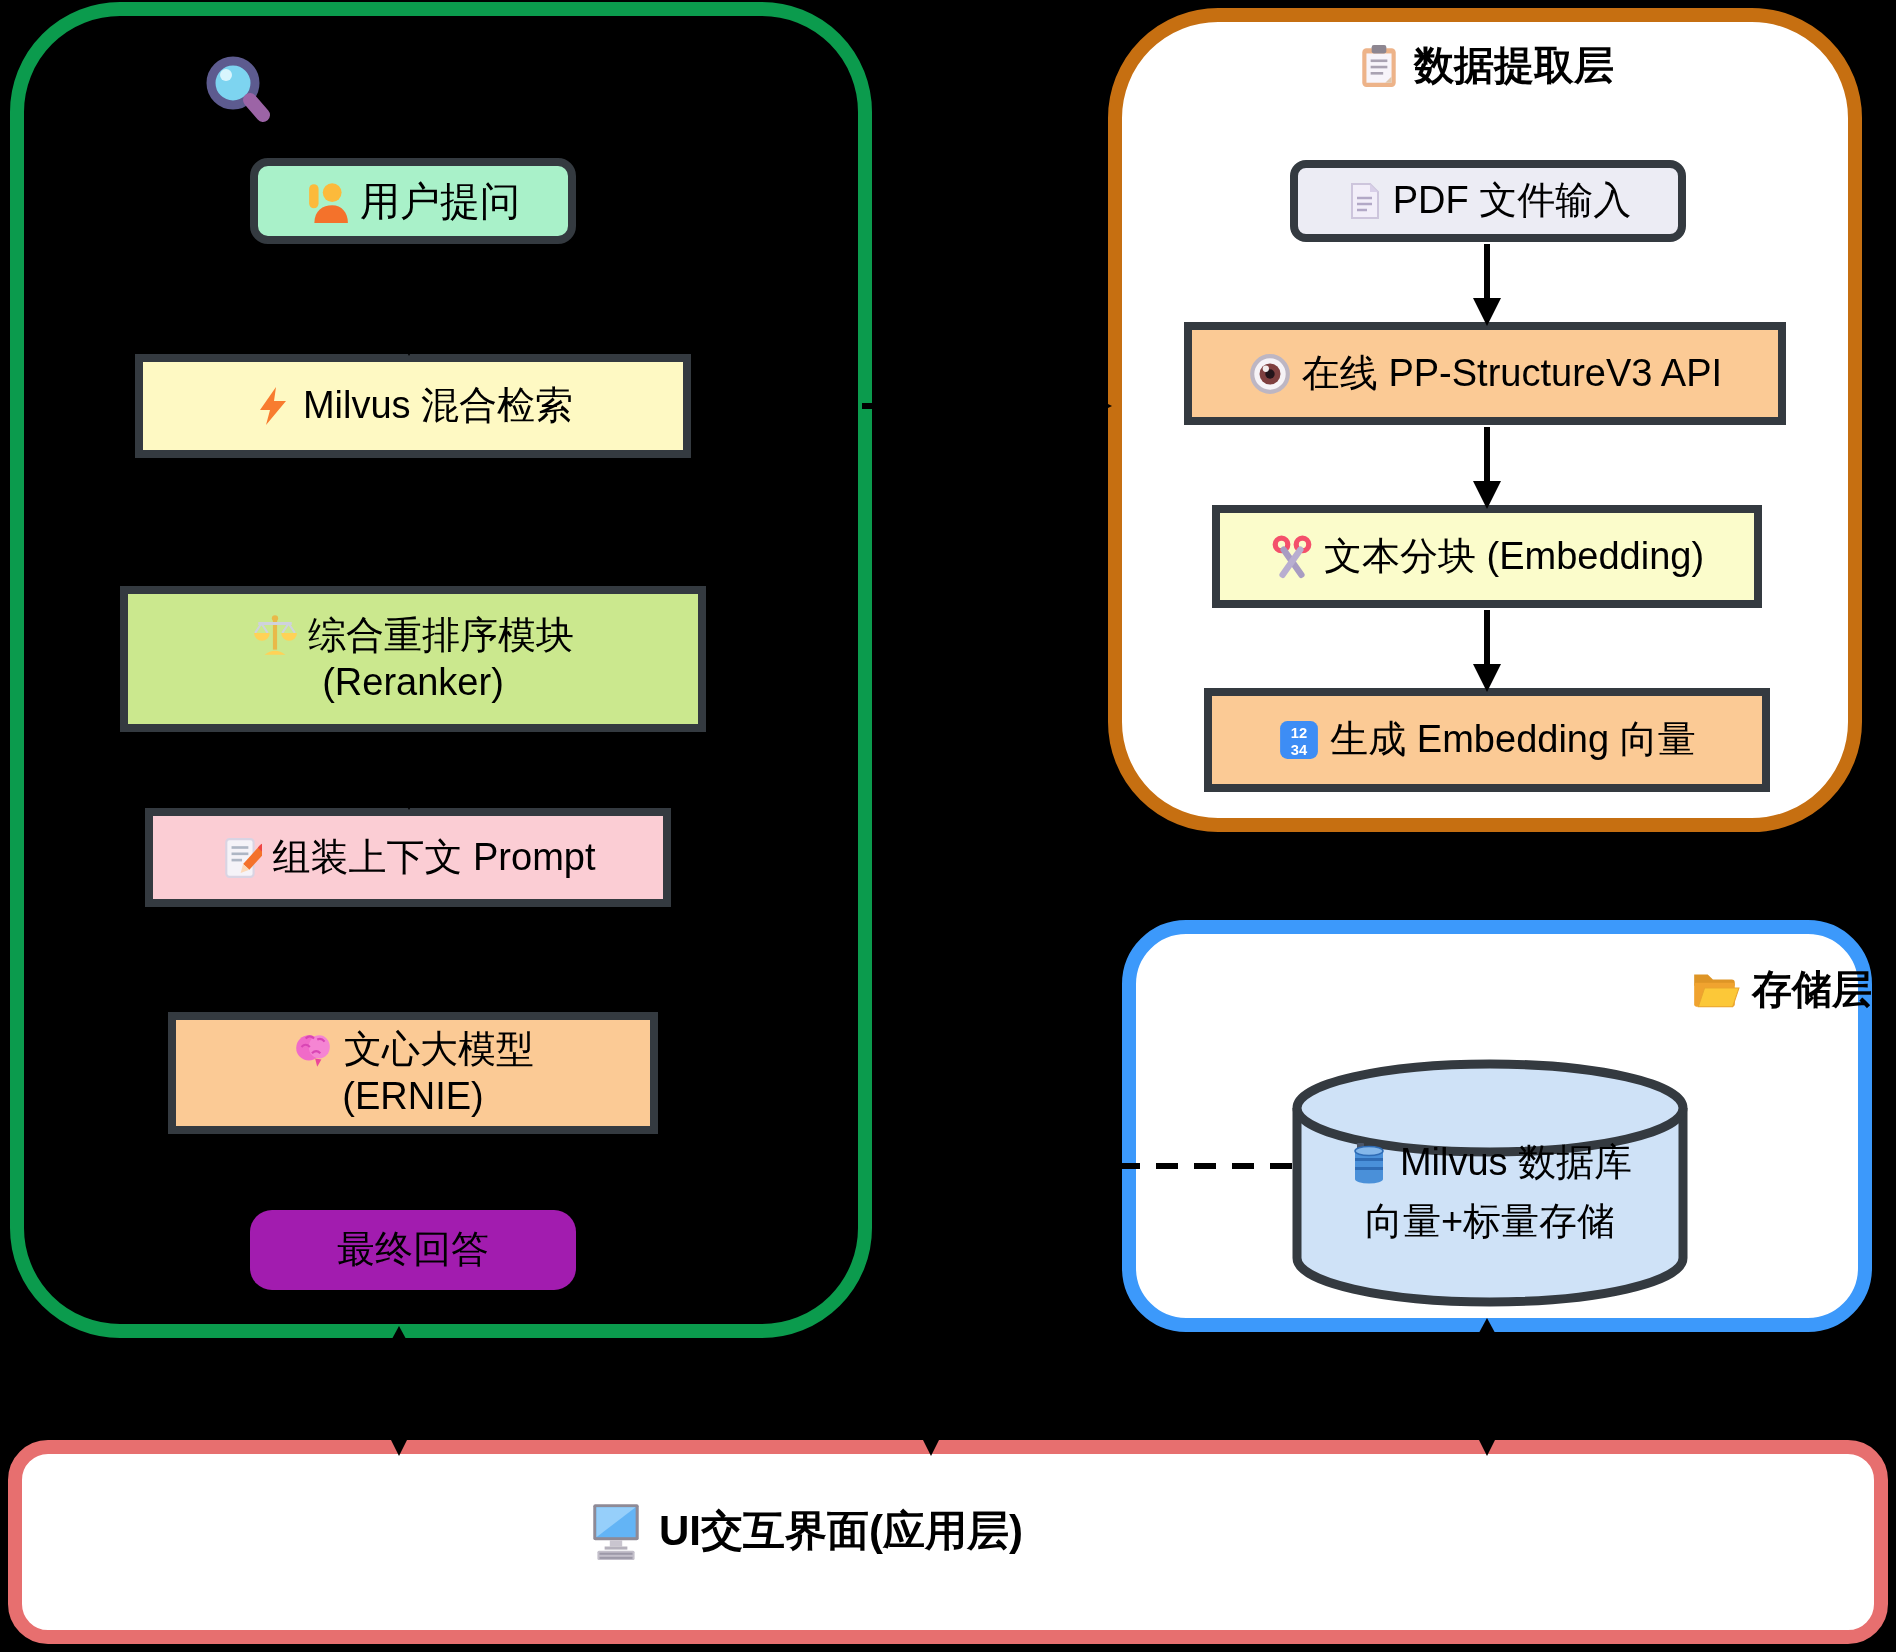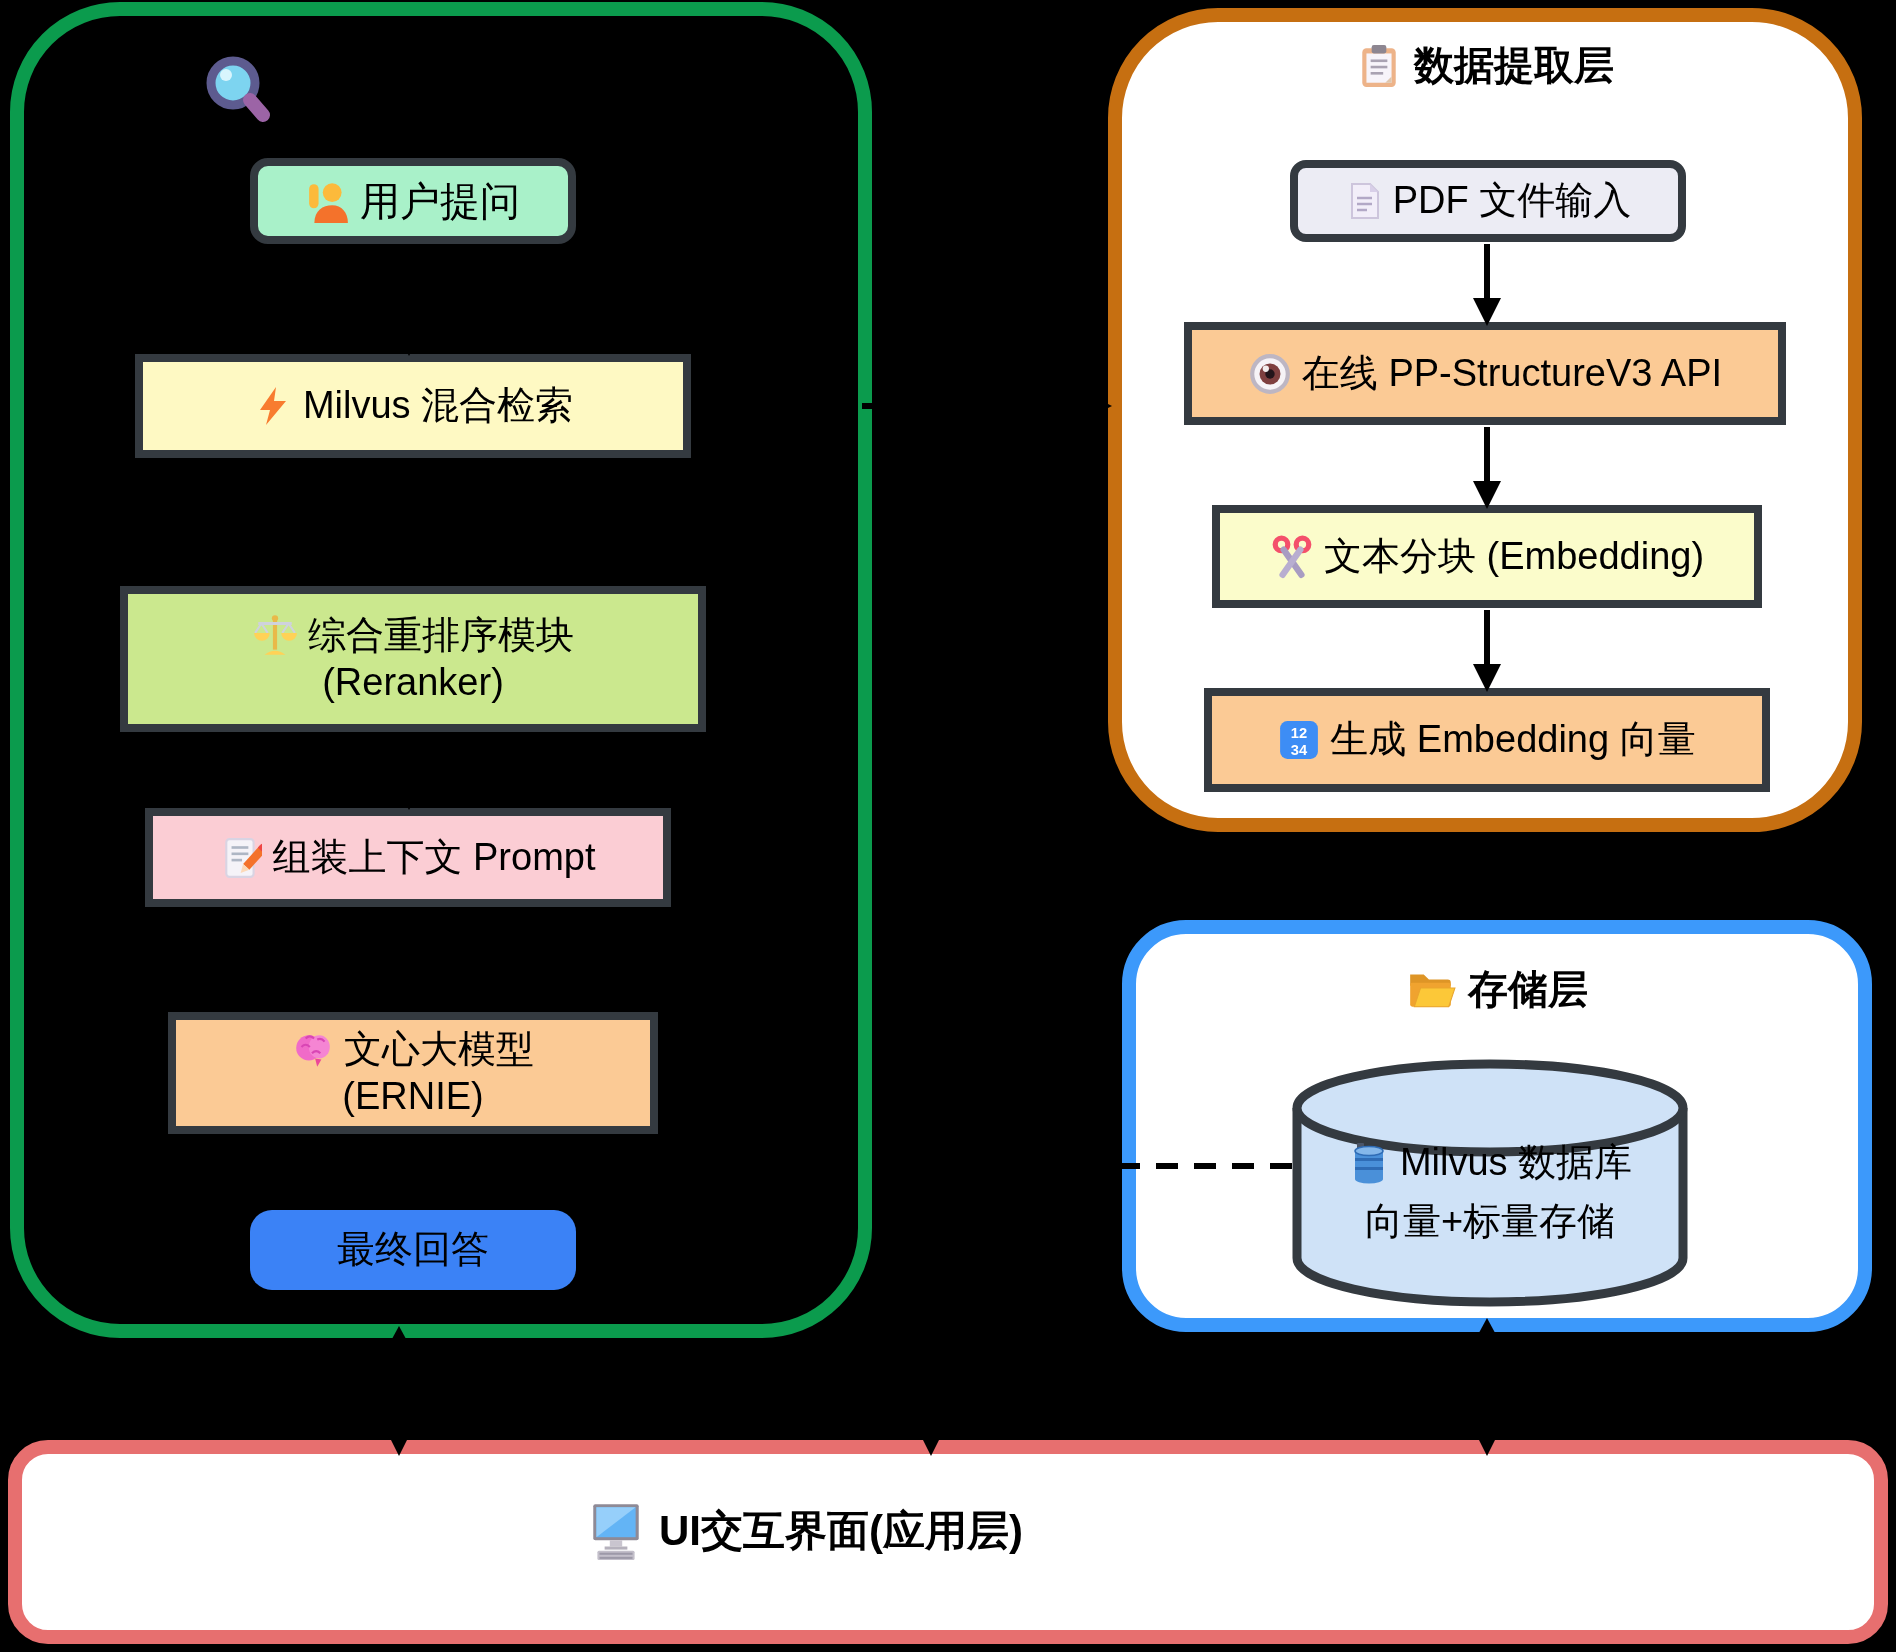--- a/index.html
+++ b/index.html
@@ -15,31 +15,31 @@
   .node{position:absolute;display:flex;flex-direction:column;align-items:center;justify-content:center;
         text-align:left;line-height:1.25;}
   .row{display:flex;align-items:center;justify-content:center;gap:10px;}
   .node .txt{white-space:nowrap;}
 
   #node-user{left:250px;top:158px;width:326px;height:86px;background:#a9f1c9;border:8px solid #343a40;border-radius:18px;font-size:40px;}
   #node-milvus{left:135px;top:354px;width:556px;height:104px;background:#fef9c3;border:8px solid #343a40;font-size:38px;}
   #node-reranker{left:120px;top:586px;width:586px;height:146px;background:#cbe88e;border:8px solid #343a40;font-size:38px;}
   #node-prompt{left:145px;top:808px;width:526px;height:99px;background:#fbcdd4;border:8px solid #343a40;font-size:38px;}
   #node-ernie{left:168px;top:1012px;width:490px;height:122px;background:#fbca95;border:8px solid #343a40;font-size:38px;}
-  #node-final{left:250px;top:1210px;width:326px;height:80px;background:#3b82f6;border-radius:22px;font-size:38px;font-family:Liberation Serif, serif;}
+  #node-final{left:250px;top:1210px;width:326px;height:80px;background:#a21caf;border-radius:22px;font-size:38px;font-family:Liberation Serif, serif;}
 
   #node-pdf{left:1290px;top:160px;width:396px;height:82px;background:#ececf4;border:8px solid #343a40;border-radius:16px;font-size:38px;}
   #node-api{left:1184px;top:322px;width:602px;height:103px;background:#fbca95;border:8px solid #343a40;font-size:38px;}
   #node-chunk{left:1212px;top:505px;width:550px;height:103px;background:#fbfccb;border:8px solid #343a40;font-size:38px;}
   #node-embed{left:1204px;top:688px;width:566px;height:104px;background:#fbca95;border:8px solid #343a40;font-size:38px;}
 
   .panel-title{position:absolute;display:flex;align-items:center;justify-content:center;gap:12px;
                font-weight:bold;font-size:40px;color:#000;}
   #extract-title{left:1108px;top:38px;width:754px;}
-  #storage-title{left:1122px;top:962px;width:750px;}
+  #storage-title{left:1122px;top:962px;width:750px;justify-content:flex-end;}
   #ui-title{left:585px;top:1500px;font-size:42px;display:flex;align-items:center;gap:12px;font-weight:bold;position:absolute;}
 
   #magnifier{position:absolute;left:200px;top:52px;width:78px;height:78px;}
 
   #cylinder{position:absolute;left:1288px;top:1058px;width:404px;height:250px;}
   #db-label{position:absolute;left:1298px;top:1122px;width:384px;height:140px;display:flex;flex-direction:column;
             align-items:center;justify-content:center;gap:8px;font-size:38px;text-align:center;}
 
   .hline{position:absolute;height:6px;background:#000;}
   .vline{position:absolute;width:6px;background:#000;}

